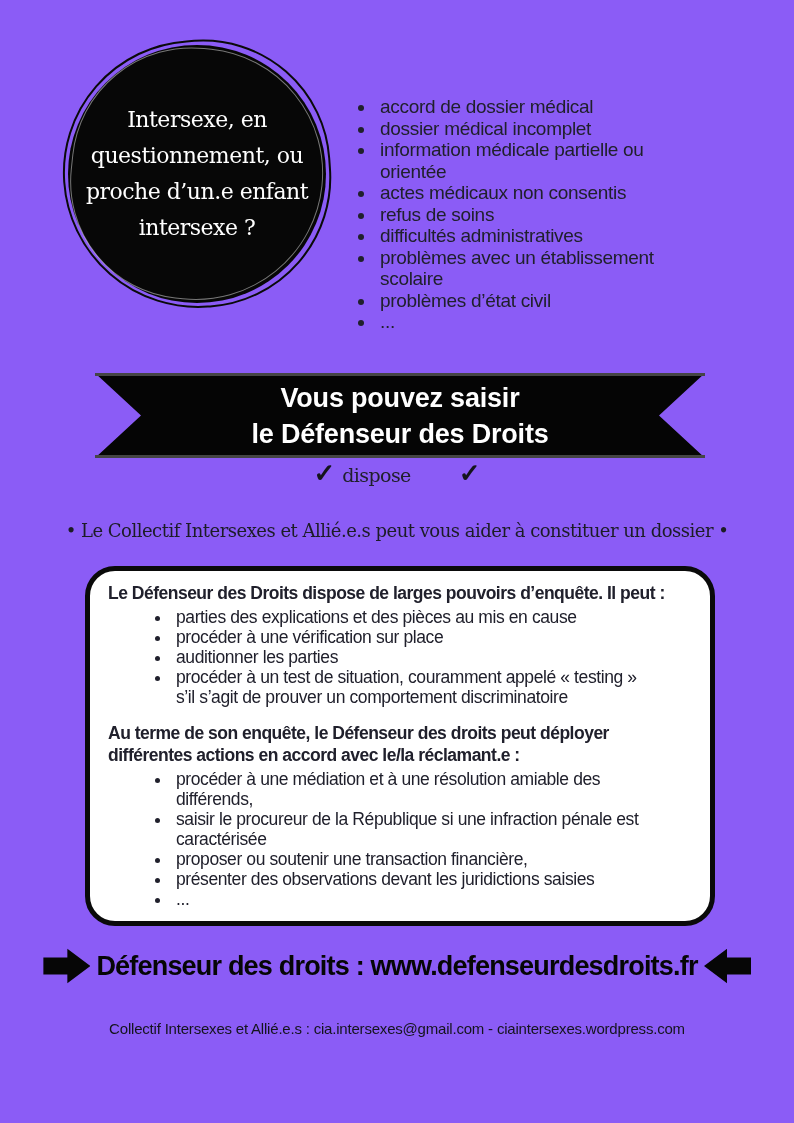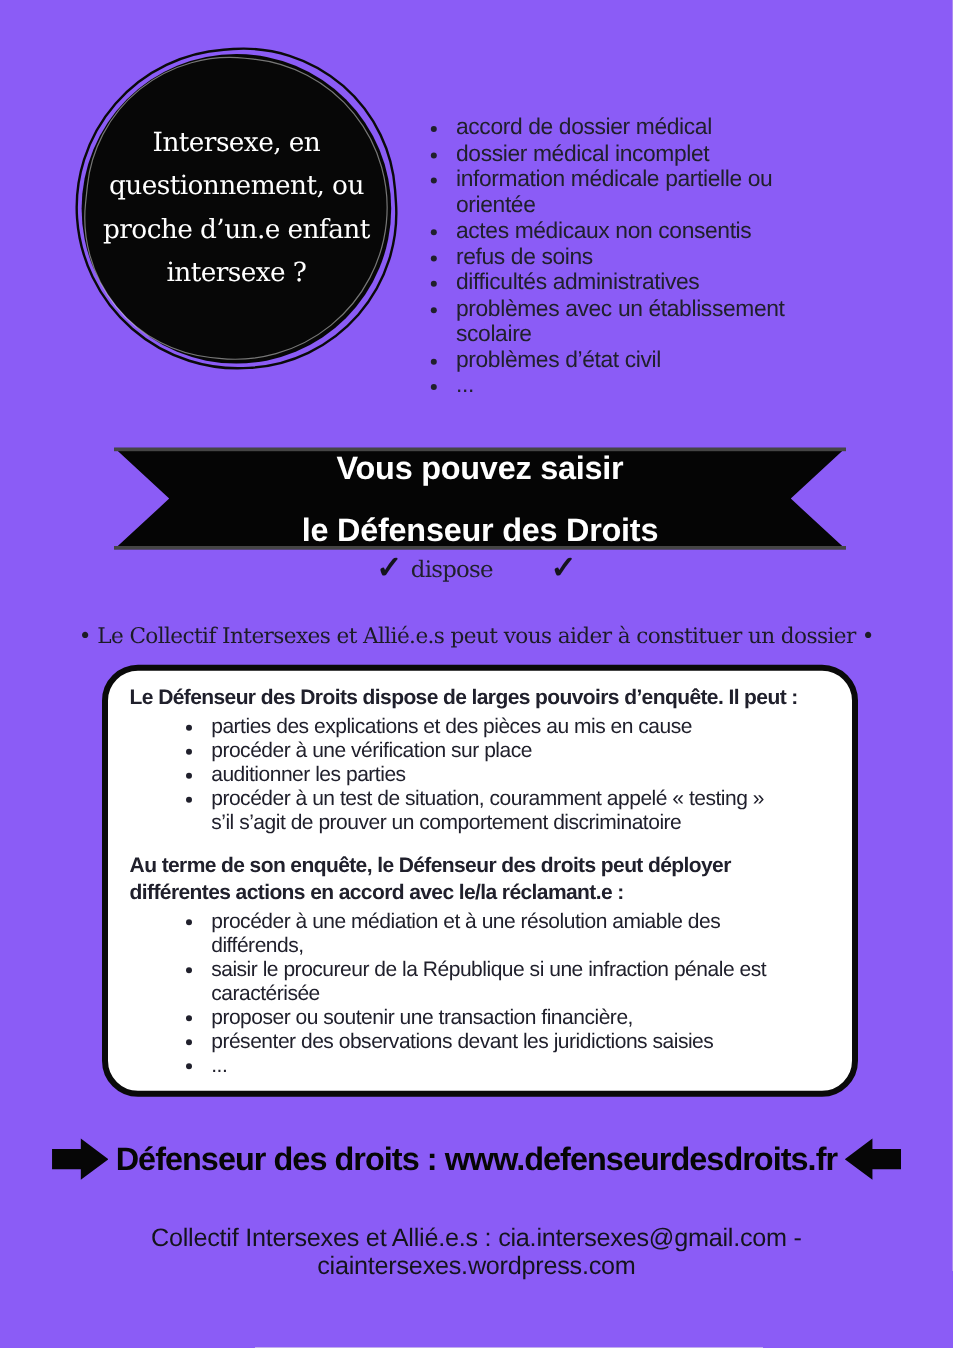--- a/index.html
+++ b/index.html
@@ -72,21 +72,21 @@
   .ribbon-wrap::after { bottom: 0; }
   .ribbon {
     position: absolute; inset: 0;
     background: #050505;
     clip-path: polygon(0 0, 100% 0, calc(100% - 46px) 50%, 100% 100%, 0 100%, 46px 50%);
     display: flex; align-items: center; justify-content: center;
   }
   .ribbon-title {
     color: #ffffff;
     font-size: 27px; font-weight: 700;
-    line-height: 52px; letter-spacing: -0.2px;
+    line-height: 36px; letter-spacing: -0.2px;
     text-align: center;
     white-space: pre-line;
   }
 
   
   .checks-row {
     position: absolute; left: 0; top: 462px; width: 794px;
     display: flex; justify-content: center; align-items: center;
     gap: 48px;
   }
@@ -105,21 +105,21 @@
   .collectif-line {
     position: absolute; left: 0; top: 520px; width: 794px;
     text-align: center;
     font-family: "DejaVu Serif", serif;
     font-size: 18px; letter-spacing: -0.5px;
     color: #1c1c26;
   }
 
   
   .info-box {
-    position: absolute; left: 85px; top: 554px;
+    position: absolute; left: 85px; top: 566px;
     width: 630px; height: 360px;
     border: 5px solid #0a0a0a;
     border-radius: 30px;
     padding: 11px 18px 10px 18px;
     background: #ffffff;
   }
   .box-heading {
     font-size: 17.5px; font-weight: 700;
     letter-spacing: -0.5px; line-height: 22px;
     color: #20202c;
@@ -152,21 +152,21 @@
     font-size: 27px; font-weight: 700;
     letter-spacing: -0.8px;
     color: #060606;
     white-space: nowrap;
   }
 
   
   .contact-line {
     position: absolute; left: 0; top: 1020px; width: 794px;
     text-align: center;
-    font-size: 21px; letter-spacing: -0.2px;
+    font-size: 15px; letter-spacing: -0.2px;
     color: #14141c;
   }
 </style>
 </head>
 <body>
 
 <div class="page">
 
   <div class="circle">
     <div class="circle-text">Intersexe, en

